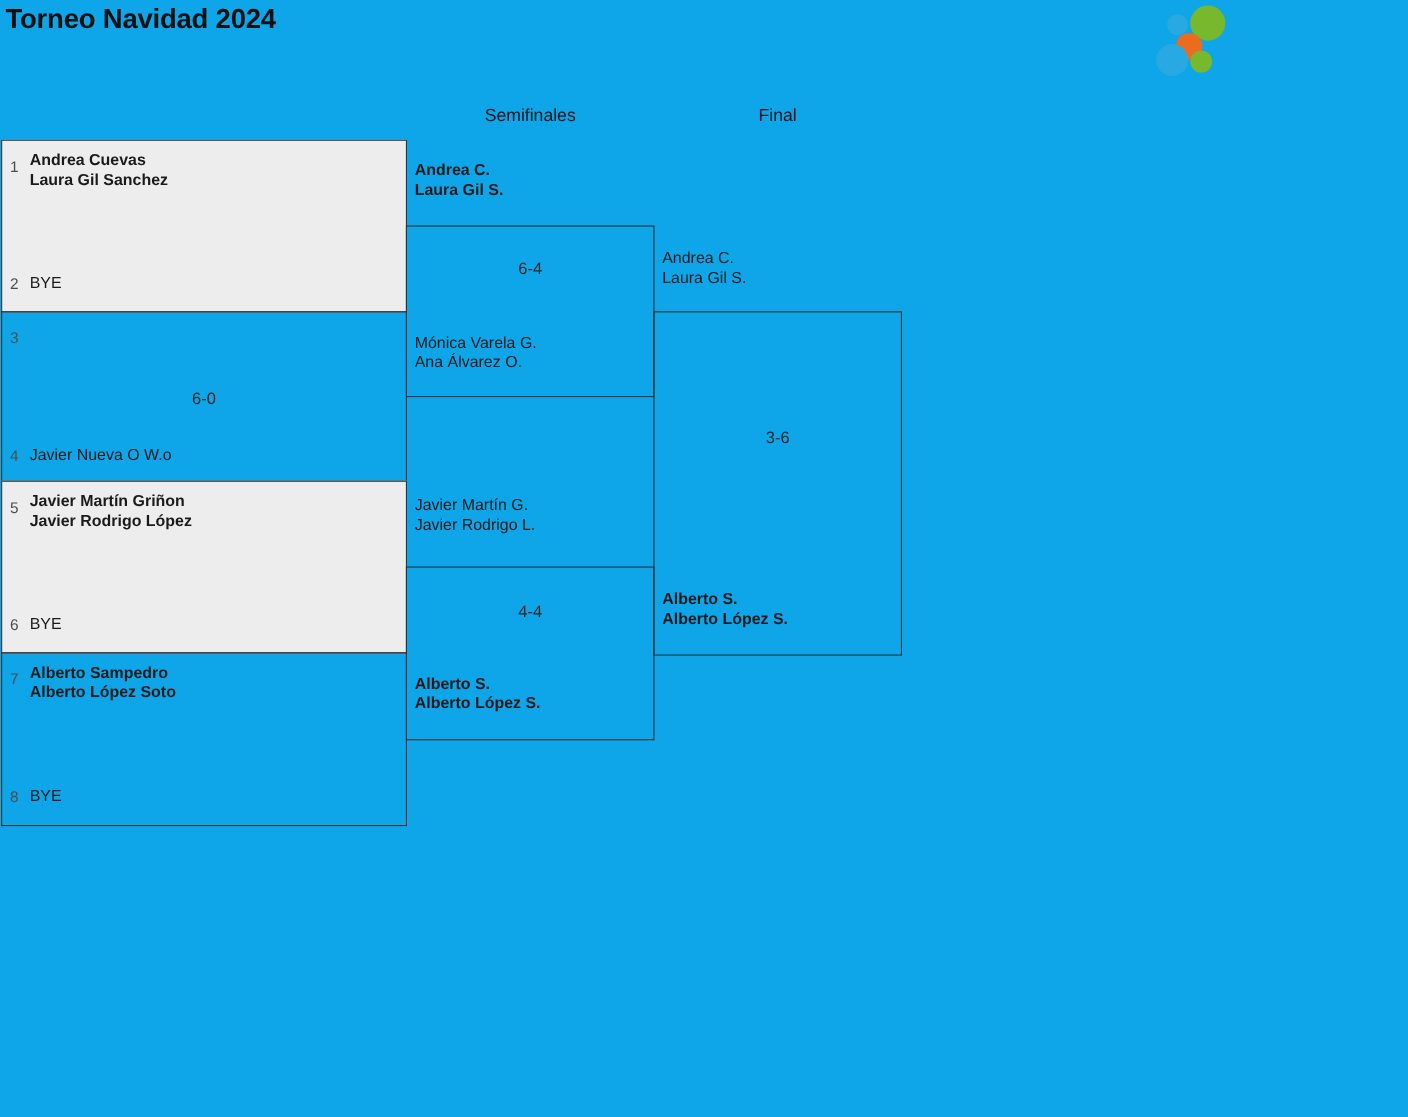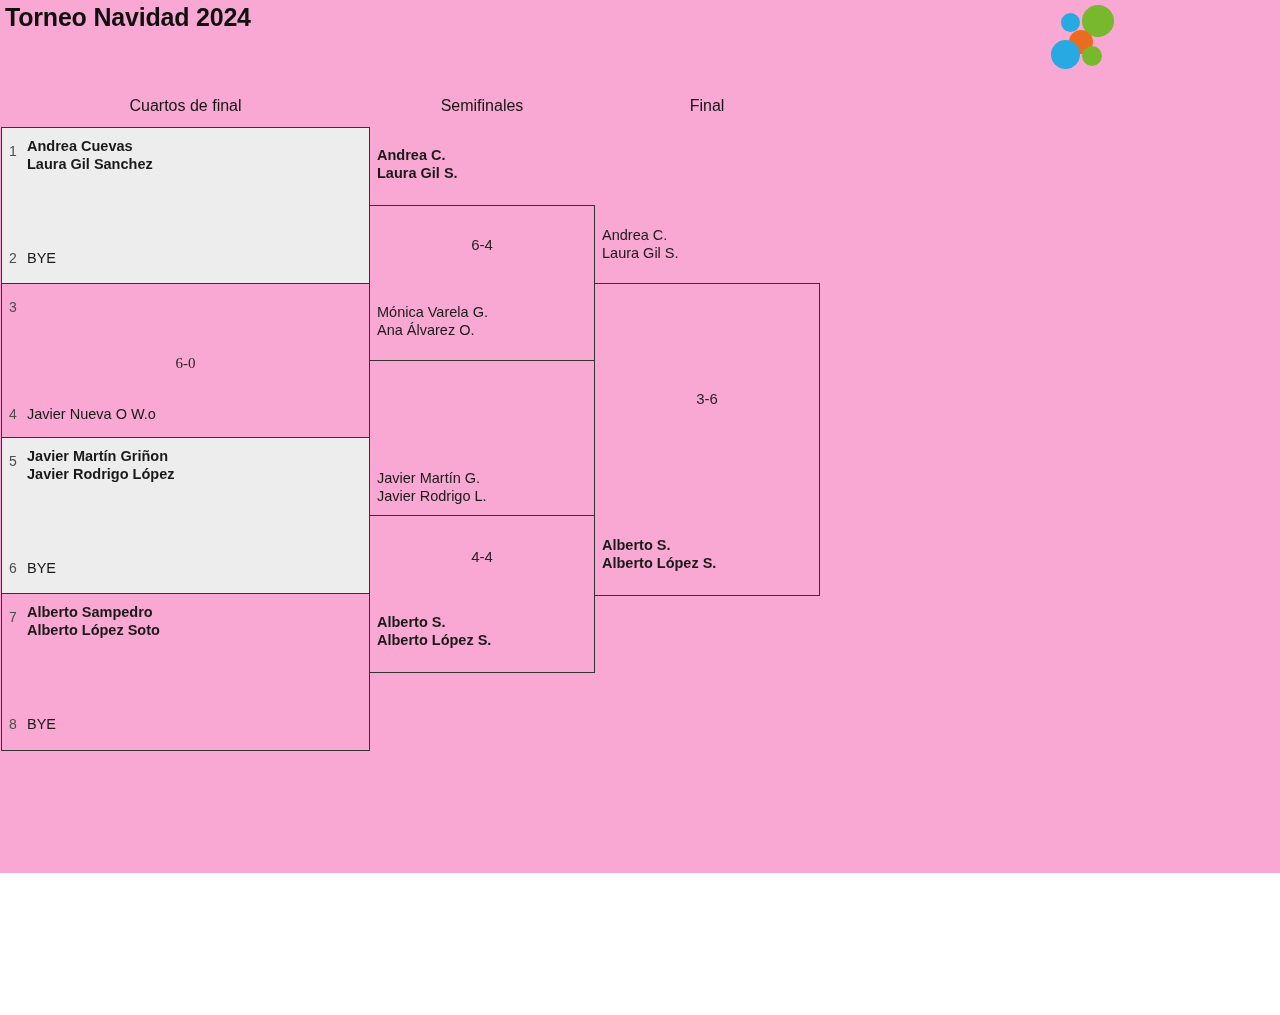--- a/index.html
+++ b/index.html
@@ -2,21 +2,21 @@
 <html style="--green: #77b82d; --blue: #29a9e1; --orange: #ec6c1f; --border: #333333; --shaded: #ededed; --ink: #1a1a1a; --seed: #4d4d4d;"><head>
 <meta charset="utf-8">
 <style>
   :root{
     --green:#77b82d; --blue:#29a9e1; --orange:#ec6c1f;
     --border:#333333; --shaded:#ededed; --ink:#1a1a1a; --seed:#4d4d4d;
   }
   *{margin:0;padding:0;box-sizing:border-box;}
   html,body{background:#ffffff;}
   .canvas{
-    position:relative;width:1280px;height:873px;background:#f9a8d4;
+    position:relative;width:1280px;height:1015px;background:#0ea5e9;
     font-family:"Liberation Sans",sans-serif;color:var(--ink);overflow:hidden;
   }
   .title{position:absolute;left:5px;top:1px;font-size:25px;font-weight:700;line-height:33px;color:#101010;letter-spacing:-0.2px;}
   .subtitle{position:absolute;left:5px;top:34px;font-size:25px;font-weight:700;line-height:33px;color:#101010;letter-spacing:-0.2px;}
 
   .logo{position:absolute;left:1045px;top:0;width:230px;height:75px;cursor:pointer;}
   .dot{position:absolute;border-radius:50%;}
 
   .round-header{position:absolute;top:96px;height:20px;line-height:20px;text-align:center;
     font-size:16px;font-weight:500;color:#151515;}
@@ -26,41 +26,40 @@
 
   .seed{position:absolute;font-size:14px;line-height:18px;color:var(--seed);}
   .team{font-size:14.5px;line-height:18px;color:var(--ink);font-weight:400;white-space:nowrap;}
   .team.winner{font-weight:700;}
   .team-abs{position:absolute;}
   .in-top{position:absolute;left:25px;top:9px;}
   .in-bottom{position:absolute;left:25px;top:121px;}
   .seed-top{left:7px;top:14px;}
   .seed-bottom{left:7px;top:121px;}
   .score{position:absolute;text-align:center;font-size:15px;line-height:18px;color:#262626;}
-  .score-in{left:0;right:0;top:70px;font-family:Liberation Serif, serif;}
+  .score-in{left:0;right:0;top:70px;}
 </style>
 </head>
 <body>
 
 <div class="canvas">
 
   <div class="title">Torneo Navidad 2024</div>
 
   <div class="logo">
     <div id="logo-dots">
         <span class="dot" style="left: 16px; top: 13px; width: 19px; height: 19px; background: rgb(41, 169, 225);"></span>
         <span class="dot" style="left: 37px; top: 5px; width: 32px; height: 32px; background: rgb(119, 184, 45);"></span>
         <span class="dot" style="left: 24px; top: 30px; width: 24px; height: 24px; background: rgb(236, 108, 31);"></span>
         <span class="dot" style="left: 6px; top: 40px; width: 29px; height: 29px; background: rgb(41, 169, 225);"></span>
         <span class="dot" style="left: 37px; top: 46px; width: 20px; height: 20px; background: rgb(119, 184, 45);"></span>
       </div>
 
   </div>
 
-  <div class="round-header" style="left:1px;width:369px">Cuartos de final</div>
   <div class="round-header" style="left:369px;width:226px">Semifinales</div>
   <div class="round-header" style="left:594px;width:226px">Final</div>
 
   <div class="box shaded" style="left:1px;top:127px;width:369px;height:157px">
     <span class="seed seed-top">1</span>
     <div class="team in-top winner">
       <div>Andrea Cuevas</div>
       <div>Laura Gil Sanchez</div>
     </div>
     <div class="score score-in"></div>
@@ -110,21 +109,21 @@
     <div>Andrea C.</div>
     <div>Laura Gil S.</div>
   </div>
   <div class="score" style="left:369px;width:226px;top:236px">6-4</div>
   <div class="team team-abs" style="left:377px;top:303px">
     <div>Mónica Varela G.</div>
     <div>Ana Álvarez O.</div>
   </div>
 
   <div class="box" style="left:369px;top:515px;width:226px;height:158px"></div>
-  <div class="team team-abs" style="left:377px;top:469px">
+  <div class="team team-abs" style="left:377px;top:451px">
     <div>Javier Martín G.</div>
     <div>Javier Rodrigo L.</div>
   </div>
   <div class="score" style="left:369px;width:226px;top:548px">4-4</div>
   <div class="team team-abs winner" style="left:377px;top:613px">
     <div>Alberto S.</div>
     <div>Alberto López S.</div>
   </div>
 
   <div class="box" style="left:594px;top:283px;width:226px;height:313px"></div>

